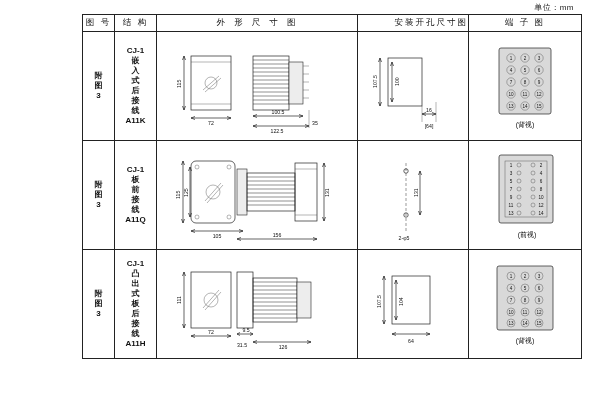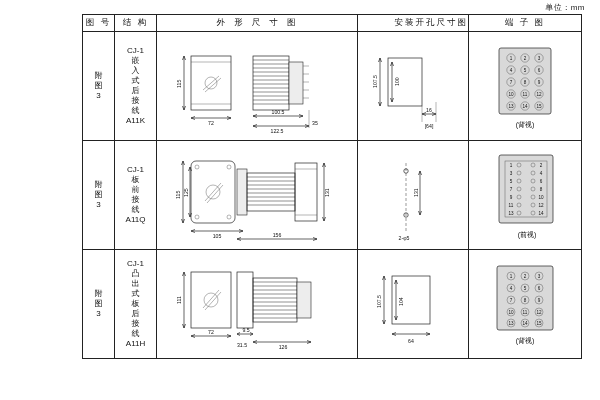--- a/index.html
+++ b/index.html
@@ -1,33 +1,33 @@
 <!DOCTYPE html>
 <html><head>
 <meta charset="utf-8">
 <style>
   html,body{margin:0;padding:0;background:#ffffff;}
   body{width:600px;height:400px;font-family:"Liberation Sans","DejaVu Sans",sans-serif;color:#111;}
   #sheet{position:relative;width:600px;height:400px;overflow:hidden;}
-  .unit{position:absolute;right:15px;top:2px;font-size:8px;color:#222;letter-spacing:.5px;}
+  .unit{position:absolute;right:26px;top:2px;font-size:8px;color:#222;letter-spacing:.5px;}
 
   table.main{position:absolute;left:82px;top:14px;width:500px;border-collapse:collapse;}
   table.main th,table.main td{border:1px solid #222;padding:0;}
   table.main th{font-size:8.5px;font-weight:normal;height:16px;color:#111;letter-spacing:2px;}
   .col-no{width:34px;}
   .col-struct{width:44px;}
   .col-outline{width:200px;font-family:Liberation Mono, monospace;}
   .col-hole{width:110px;text-align:right;}
   .col-term{width:112px;}
 
   .rowcell{height:108px;vertical-align:middle;text-align:center;position:relative;}
 
   .vtext{font-size:8px;line-height:10px;color:#111;}
   .code{font-size:8px;line-height:10px;}
-  .vstack{display:flex;flex-direction:column;align-items:center;justify-content:center;height:100%;}
+  .vstack{display:flex;flex-direction:column;align-items:center;justify-content:center;height:100%;font-weight:bold;}
   .vstack span{display:block;}
 
   .cellwrap{position:relative;width:100%;height:100%;}
   svg{display:block;}
   .ln{stroke:#222;stroke-width:.7;fill:none;}
   .lnthin{stroke:#444;stroke-width:.4;fill:none;}
   .dash{stroke:#333;stroke-width:.5;fill:none;stroke-dasharray:3 2;}
   .fillgray{fill:#d9d9d9;stroke:#222;stroke-width:.7;}
   .filllight{fill:#ededed;stroke:#222;stroke-width:.6;}
   .dim{font-size:5.2px;fill:#111;font-family:"Liberation Sans",sans-serif;}

